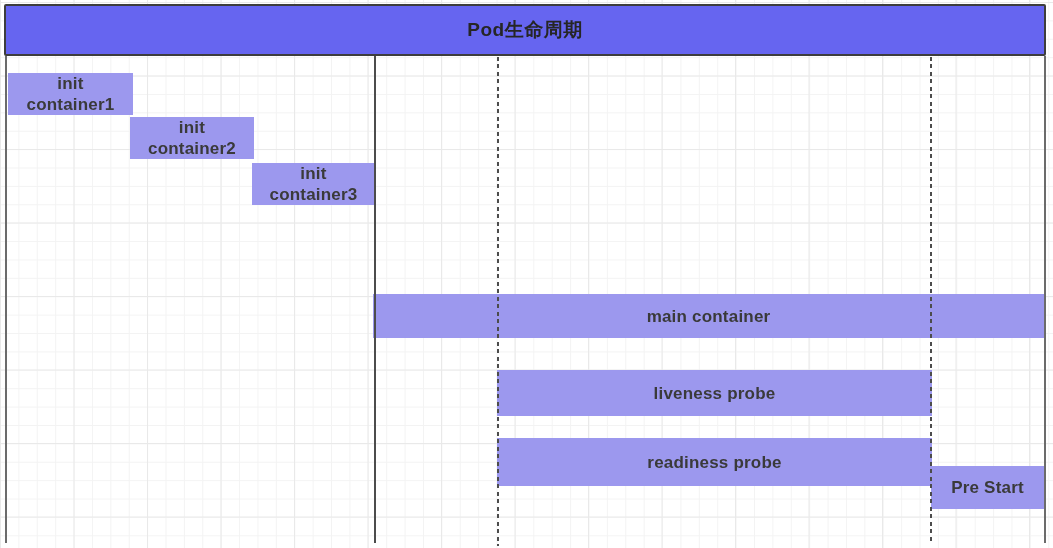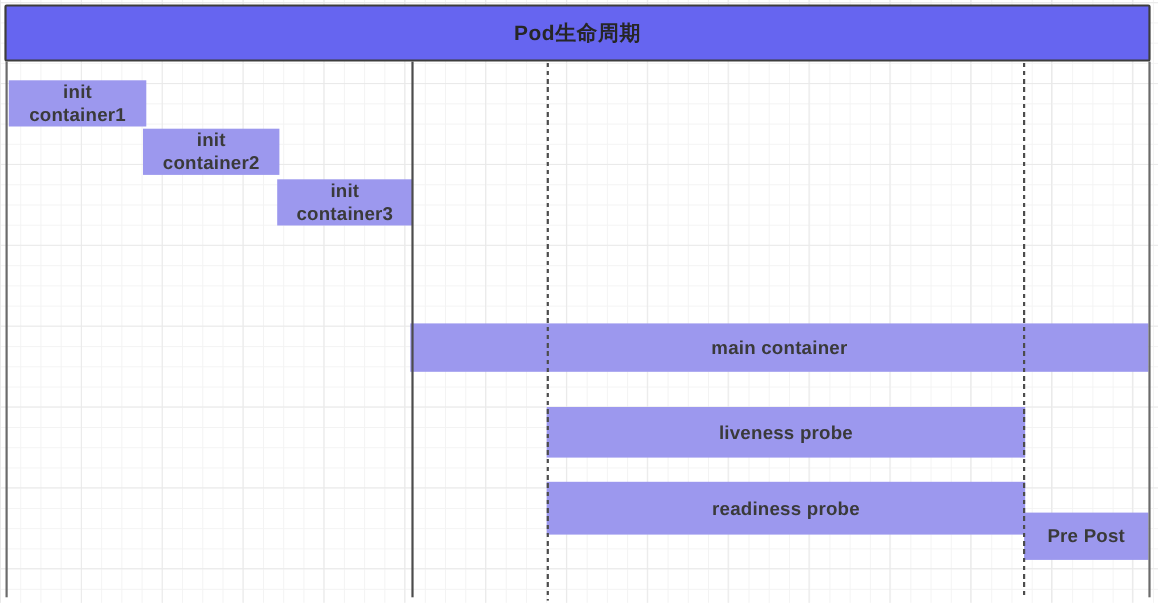--- a/index.html
+++ b/index.html
@@ -75,21 +75,21 @@
       <div class="bar" style="left: 373px; top: 294px; width: 671px; height: 44px;">
         <span>main container</span>
       </div>
       <div class="bar" style="left: 497px; top: 351px; width: 435px; height: 46px; margin-top: 19px;">
         <span>liveness probe</span>
       </div>
       <div class="bar" style="left: 497px; top: 407px; width: 435px; height: 48px; margin-top: 31px;">
         <span>readiness probe</span>
       </div>
       <div class="bar" style="left: 931px; top: 466px; width: 113px; height: 43px;">
-        <span>Pre Post</span>
+        <span>Pre Start</span>
       </div>
     </div>
   <div class="layer" id="lines-layer">
       <div class="vline solid frame" style="left: 5px; top: 56px; height: 487px;"></div>
       <div class="vline solid frame" style="left: 1044px; top: 56px; height: 487px;"></div>
       <div class="vline solid" style="left: 374px; top: 56px; height: 487px;"></div>
       <div class="vline dashed" style="left: 497px; top: 57px; height: 489px;"></div>
       <div class="vline dashed" style="left: 930px; top: 57px; height: 486px;"></div>
     </div>
   <div class="titlebar">

